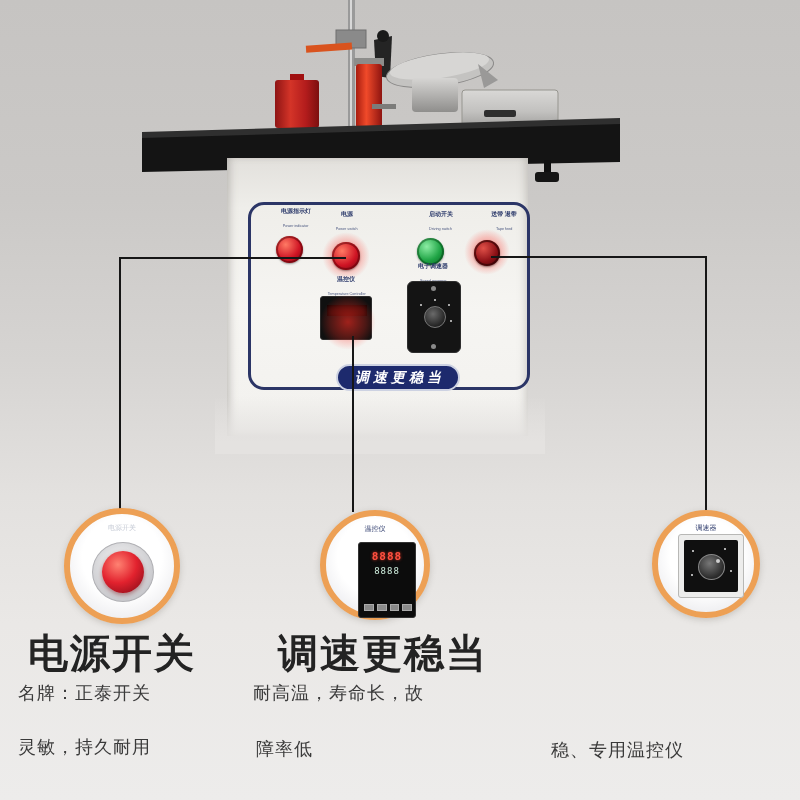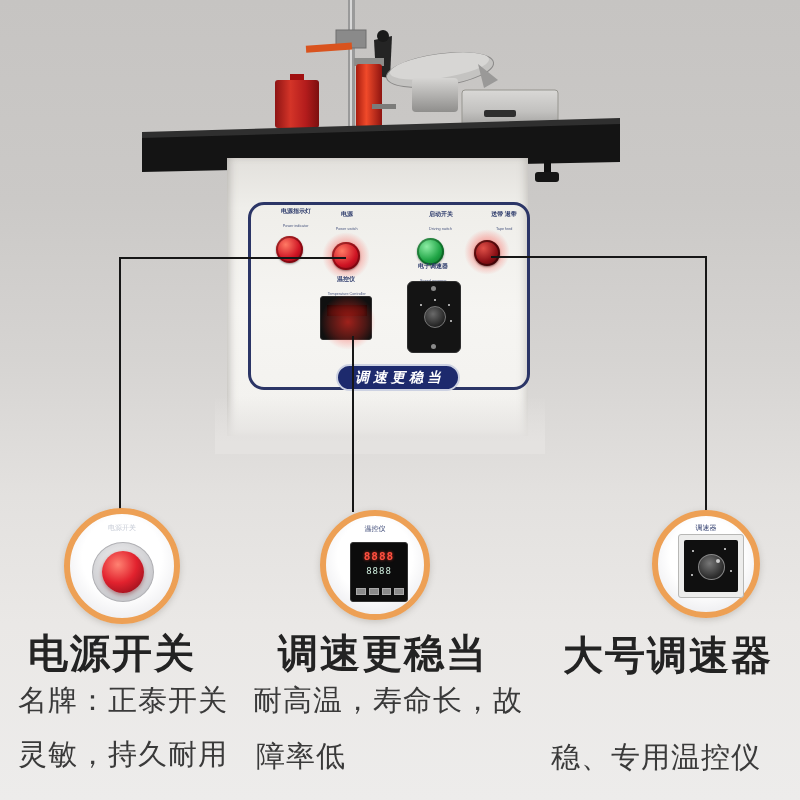--- a/index.html
+++ b/index.html
@@ -61,36 +61,36 @@
     background: radial-gradient(circle at 50% 42%, #ffffff 50%, #ececef 82%, #dfdfe3 100%);
     box-shadow: 0 2px 6px rgba(100,90,80,.25);
   }
   .ccircle .clabel { position:absolute; width:100%; text-align:center; font-size:7px; }
 
   .pushbtn-ring { position:absolute; left:22px; top:28px; width:62px; height:60px; border-radius:50%;
     background: radial-gradient(circle at 45% 38%, #f7f7f7, #c7c7cb 75%, #a9a9ad); border:1px solid #b0b0b4; }
   .pushbtn-dome { position:absolute; left:9px; top:8px; width:42px; height:42px; border-radius:50%;
     background: radial-gradient(circle at 38% 32%, #ff8272, #e2222e 48%, #99101c 85%); box-shadow: 0 2px 4px rgba(120,10,15,.45); }
 
-  .tc-box { position:absolute; left:24px; top:26px; width:58px; height:60px; background:#0c0c0c; border:1px solid #333; border-radius:3px; }
+  .tc-box { position:absolute; left:32px; top:26px; width:58px; height:76px; background:#0c0c0c; border:1px solid #333; border-radius:3px; }
   .tc-row1 { position:absolute; left:0; top:7px; width:100%; text-align:center; color:#ff5040; font-family:"DejaVu Sans Mono", monospace; font-weight:bold; font-size:11px; letter-spacing:1px; text-shadow:0 0 3px rgba(255,60,40,.8); }
   .tc-row2 { position:absolute; left:0; top:23px; width:100%; text-align:center; color:#cfeede; font-family:"DejaVu Sans Mono", monospace; font-size:9px; letter-spacing:1px; }
   .tc-btns { position:absolute; left:5px; bottom:6px; width:48px; display:flex; gap:3px; }
   .tc-btns i { display:block; width:10px; height:7px; background:#8a8a8a; border:1px solid #aaa; }
 
   .knob-bezel { position:absolute; left:20px; top:18px; width:66px; height:64px; background:#ededec; border:1px solid #b8b8b6; border-radius:3px; }
   .knob-black { position:absolute; left:5px; top:5px; width:54px; height:52px; background:#101010; border-radius:2px; }
   .knob-dial  { position:absolute; left:14px; top:14px; width:27px; height:26px; border-radius:50%;
     background: radial-gradient(circle at 42% 35%, #777, #2a2a2a 70%); border:1px solid #888; }
   .knob-dial i { position:absolute; left:17px; top:4px; width:4px; height:4px; border-radius:50%; background:#cfcfcf; }
   .speck { position:absolute; width:2px; height:2px; border-radius:50%; background:#e4e4e4; }
 
   
   .ftitle { position:absolute; z-index:7; font-size:40px; font-weight:bold; color:#232323; letter-spacing:2px; white-space:nowrap; }
-  .fline  { position:absolute; z-index:7; font-size:29px; color:#3a3a3a; letter-spacing:1px; white-space:nowrap; }
+  .fline  { position:absolute; z-index:7; font-size:18px; color:#3a3a3a; letter-spacing:1px; white-space:nowrap; }
 </style>
 </head>
 <body>
 
 <div id="stage">
 
   <svg class="abs" style="left:140px; top:0; z-index:1;" width="480" height="195" viewBox="0 0 480 195">
     <defs>
       <linearGradient id="redg" x1="0" y1="0" x2="1" y2="0">
         <stop offset="0" stop-color="#8e1414"></stop>
@@ -245,16 +245,15 @@
   </div>
 
   <div class="ftitle" style="left:28px;  top:626px;">电源开关</div>
   <div class="fline" style="left:18px;  top:681px;">名牌：正泰开关</div>
   <div class="fline" style="left:18px;  top:735px;">灵敏，持久耐用</div>
 
   <div class="ftitle" style="left:278px; top:626px;">调速更稳当</div>
   <div class="fline" style="left:253px; top:681px;font-family:Liberation Serif, serif;">耐高温，寿命长，故</div>
   <div class="fline" style="left:256px; top:737px;">障率低</div>
 
-  <div class="ftitle" style="left:563px; top:628px;">大号调速器</div>
   <div class="fline" style="left:551px; top:738px;">稳、专用温控仪</div>
 
 </div>
 
 </body></html>

